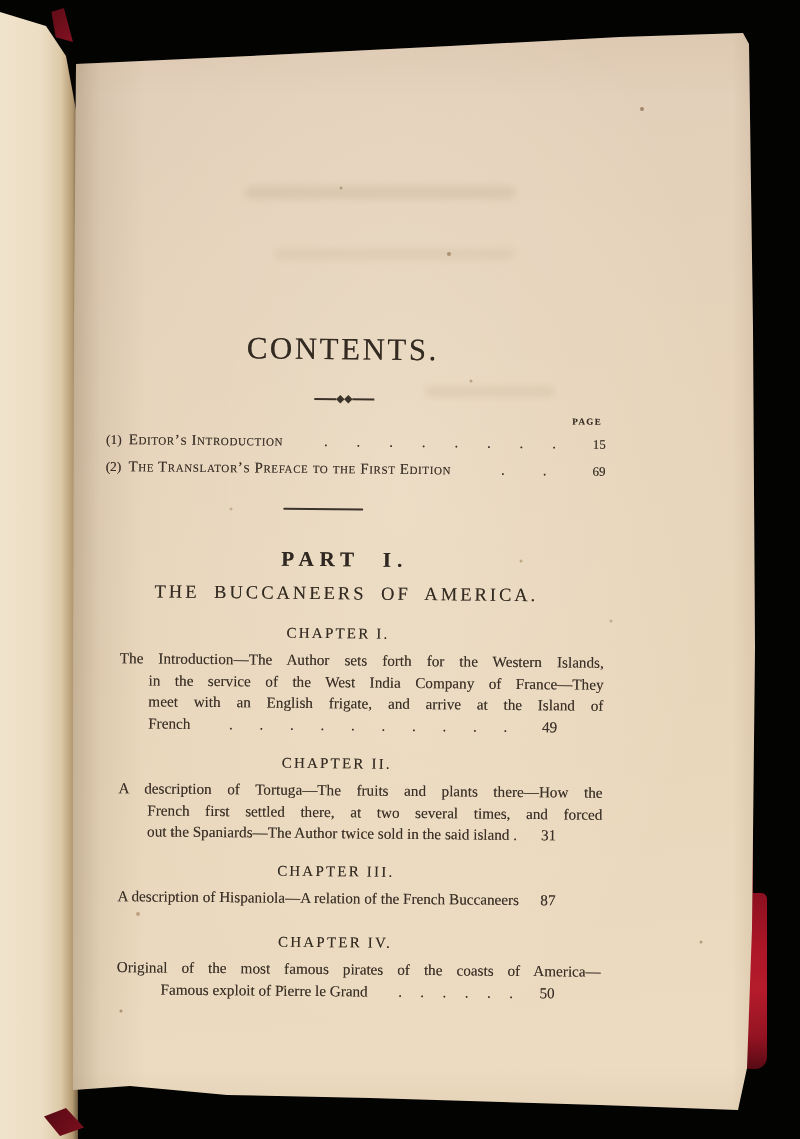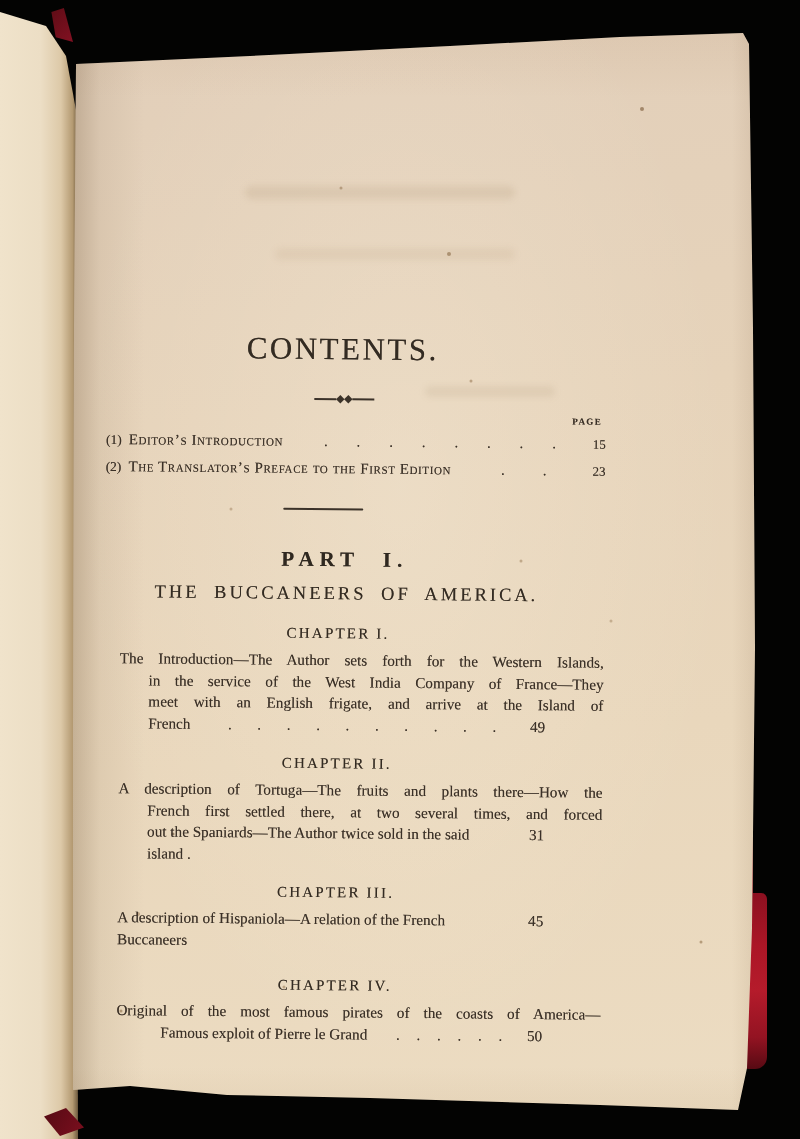--- a/index.html
+++ b/index.html
@@ -77,21 +77,21 @@
     line-height:22px;text-align:center;position:relative;left:-8px;color:#332b22;}
   .ch-head{font-size:15px;letter-spacing:2.2px;line-height:18px;text-align:center;
     position:relative;left:-16px;color:#332b22;}
   .ch1 .ch-head{margin-top:20px;} .ch2 .ch-head{margin-top:19px;}
   .ch3 .ch-head{margin-top:18px;} .ch4 .ch-head{margin-top:25px;}
   .para{margin-top:7px;margin-left:16px;font-size:15.2px;line-height:21.5px;}
   .just{text-align:justify;text-align-last:justify;}
   .ind{padding-left:29px;}
   .ind-lg{padding-left:44px;}
   .plast{display:flex;align-items:baseline;}
-  .page-num{margin-right:58px;font-size:15.2px;}
+  .page-num{margin-right:46px;font-size:15.2px;}
 </style>
 </head>
 <body>
 
 <div class="scene">
   <div class="left-page"></div>
   <div class="red-tl"></div>
   <div class="red-line"></div>
   <div class="red-right"></div>
   <div class="red-bl"></div>
@@ -131,21 +131,21 @@
             </span>
           <span class="fm-page">15</span>
         </div>
         <div class="fm-row">
           <span class="fm-num">(2)</span>
           <span class="fm-text">The Translator’s Preface to the First Edition</span>
           <span class="leader">
               <span>.</span>
               <span>.</span>
             </span>
-          <span class="fm-page">23</span>
+          <span class="fm-page">69</span>
         </div>
       </div>
 
       <div class="divider"></div>
 
       <div class="part-title">PART I.</div>
       <div class="part-subtitle">THE BUCCANEERS OF AMERICA.</div>
 
       <div class="chapter ch1">
         <div class="ch-head">CHAPTER I.</div>
@@ -184,21 +184,21 @@
           </div>
         </div>
       </div>
 
       <div class="chapter ch3">
         <div class="ch-head">CHAPTER III.</div>
         <div class="para">
           <div class="plast">
             <span>A description of Hispaniola—A relation of the French Buccaneers</span>
             <span class="leader"></span>
-            <span class="page-num">45</span>
+            <span class="page-num">87</span>
           </div>
         </div>
       </div>
 
       <div class="chapter ch4">
         <div class="ch-head">CHAPTER IV.</div>
         <div class="para">
           <div class="pline just">Original of the most famous pirates of the coasts of America—</div>
           <div class="plast ind-lg">
             <span>Famous exploit of Pierre le Grand</span>

